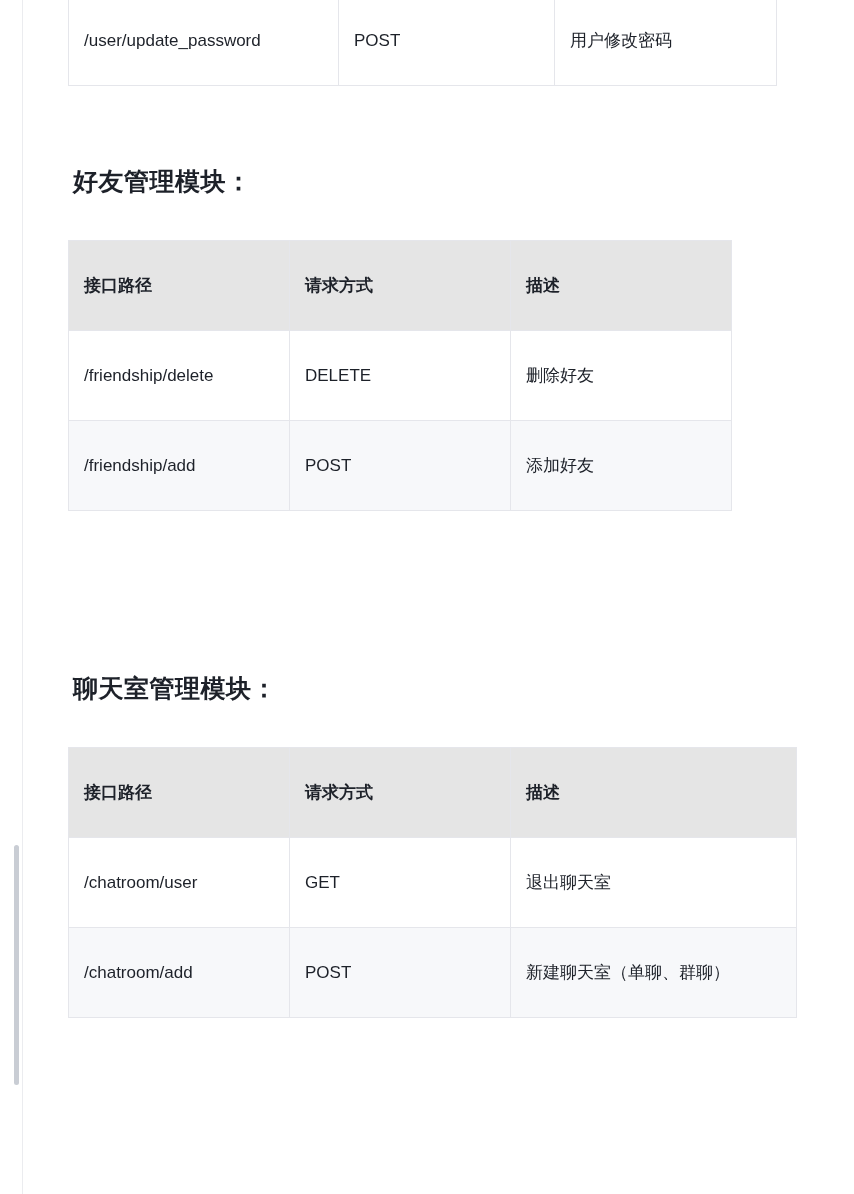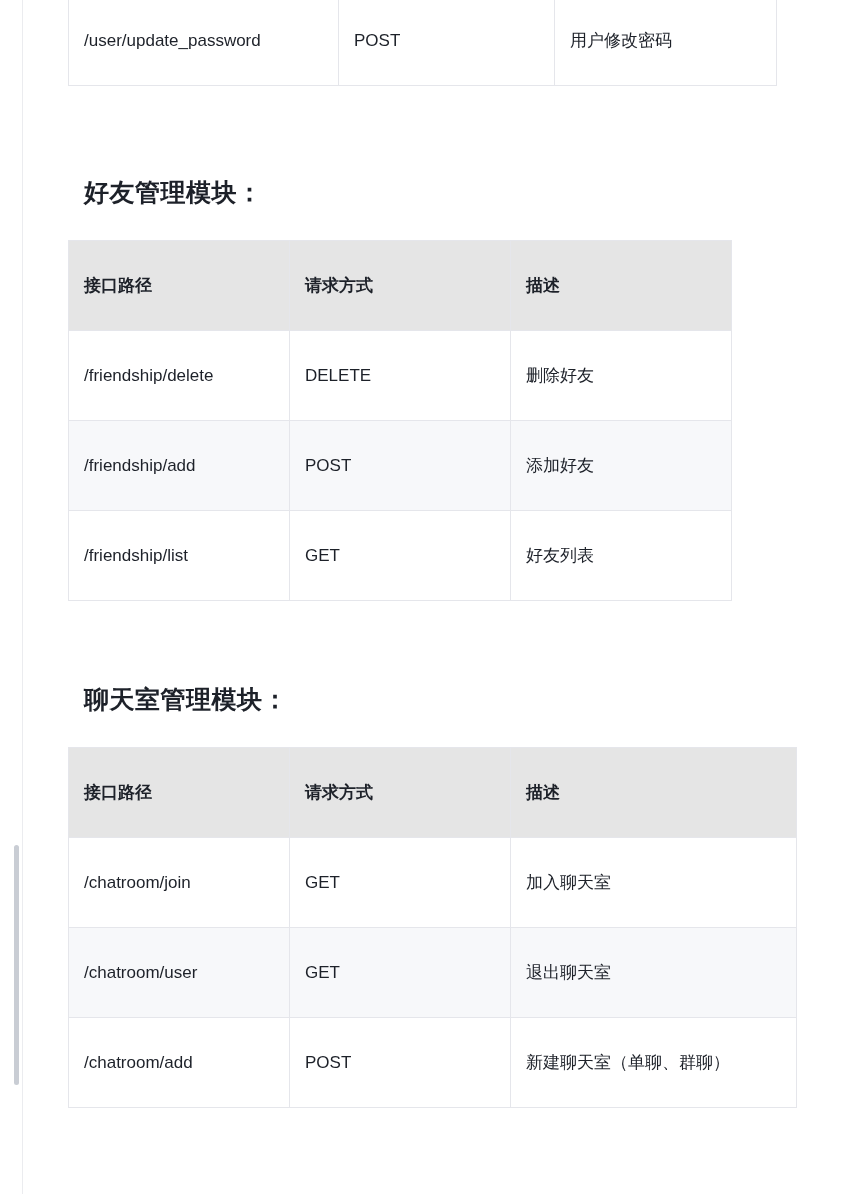--- a/index.html
+++ b/index.html
@@ -49,21 +49,21 @@
     top: 0;
     width: 854px;
     padding: 0;
   }
 
   h2.section-title {
     font-size: 25px;
     font-weight: 700;
     letter-spacing: 0.5px;
     color: #1d2129;
-    margin: 16px;
+    margin: 5px;
     padding: 0;
   }
 
   table.api-table {
     border-collapse: collapse;
     font-size: 17px;
     background: #ffffff;
     table-layout: fixed;
   }
   table.api-table th,
@@ -177,25 +177,20 @@
         <tr>
           <td>/friendship/delete</td>
           <td>DELETE</td>
           <td>删除好友</td>
         </tr>
         <tr>
           <td>/friendship/add</td>
           <td>POST</td>
           <td>添加好友</td>
         </tr>
-        <tr>
-          <td>/friendship/list</td>
-          <td>GET</td>
-          <td>好友列表</td>
-        </tr>
       </tbody>
     </table>
   </div>
 
   <h2 class="section-title chat-title">聊天室管理模块：</h2>
 
   <div class="chat-wrap">
     <table class="api-table chat-table">
       <colgroup>
           <col class="c1">
@@ -204,25 +199,20 @@
         </colgroup>
       <thead>
         <tr>
           <th>接口路径</th>
           <th>请求方式</th>
           <th>描述</th>
         </tr>
       </thead>
       <tbody>
         <tr>
-          <td>/chatroom/join</td>
-          <td>GET</td>
-          <td>加入聊天室</td>
-        </tr>
-        <tr>
           <td>/chatroom/user</td>
           <td>GET</td>
           <td>退出聊天室</td>
         </tr>
         <tr>
           <td>/chatroom/add</td>
           <td>POST</td>
           <td>新建聊天室（单聊、群聊）</td>
         </tr>
       </tbody>

